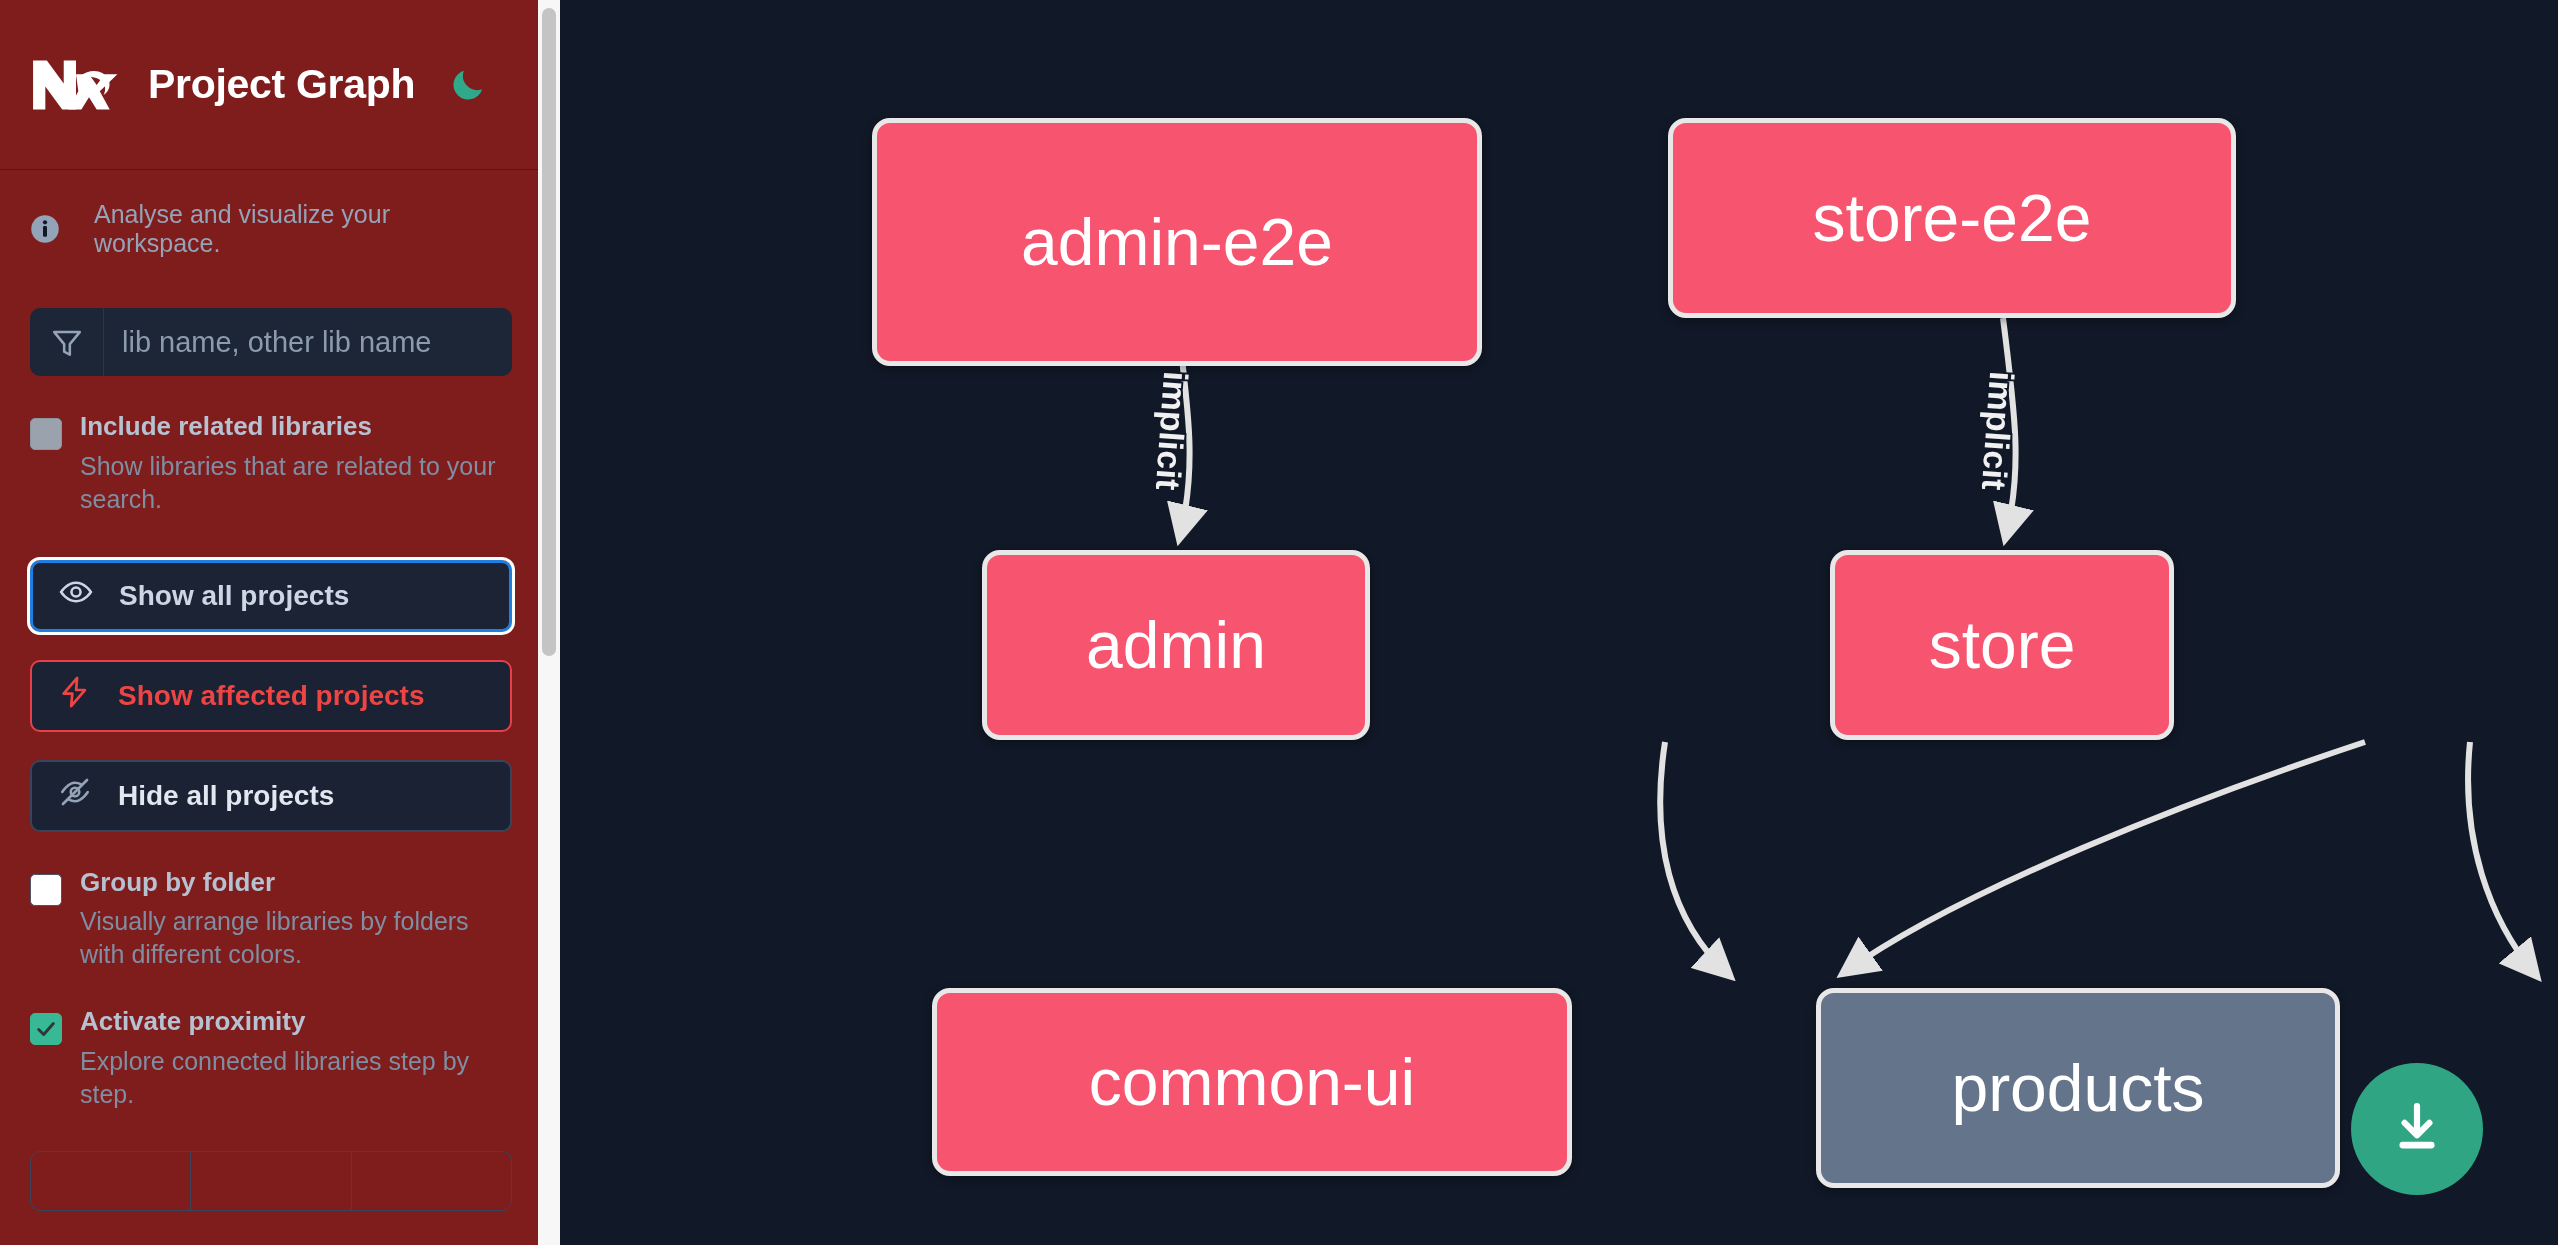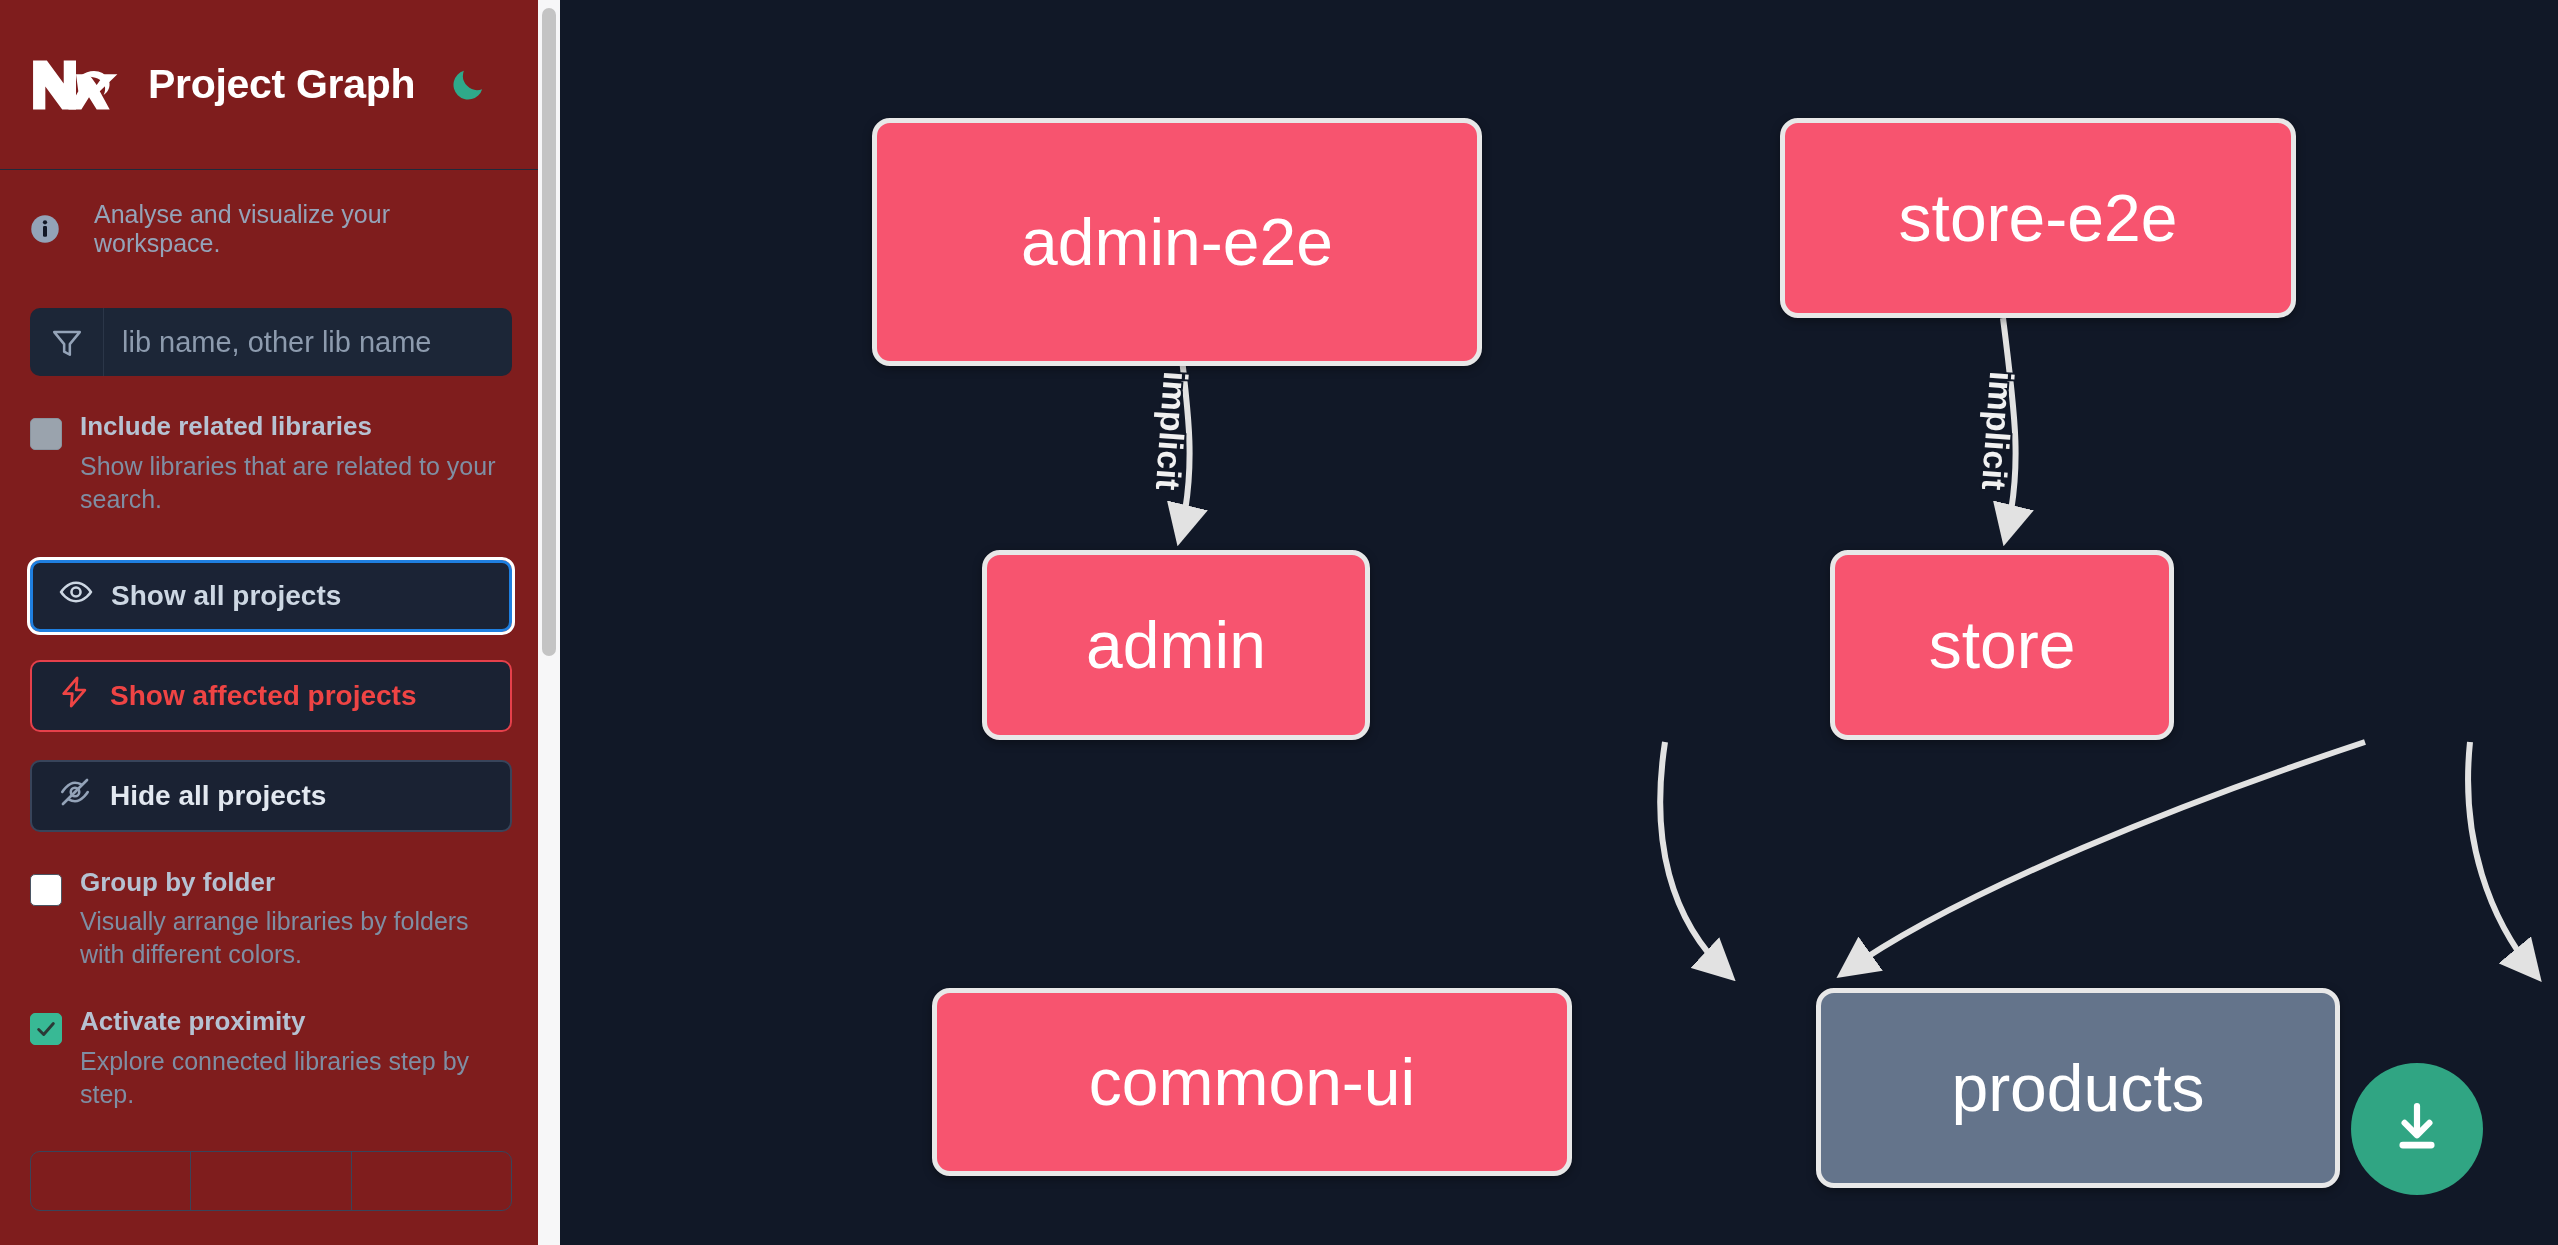--- a/index.html
+++ b/index.html
@@ -80,21 +80,21 @@
   .cb.unchecked { background: #ffffff; border: 1px solid #4b5563; }
   .cb.checked { background: #38b995; border: 1px solid #38b995; }
   .cb .tick { width: 22px; height: 22px; display:block; }
   .check-label { color: #b6c2d2; font-size: 26px; font-weight: 700; line-height: 1.1; }
   .check-desc { color: #7f8ea3; font-size: 25px; line-height: 1.32; margin-top: 9px; max-width: 440px; }
 
   .btn-stack { margin-top: 44px; }
   .gbtn {
     height: 72px; border-radius: 10px;
     display: flex; align-items: center;
-    padding: 0 26px; gap: 18px;
+    padding: 0 26px; gap: 26px;
     cursor: pointer; margin-bottom: 28px;
     font-size: 28px; font-weight: 700;
     background: #1b2335;
   }
   .gbtn .lbl { white-space: nowrap; }
   .gbtn.show-all { border: 3px solid #1f7fe0; outline: 3px solid #ffffff; color: #cdd7e3; }
   .gbtn.affected { border: 2px solid #e5404b; color: #ef4444; background: #1a2233; }
   .gbtn.hide-all { border: 2px solid #38445a; color: #e2e8f0; background: #1a2233; }
 
   .bottom-group {
@@ -285,21 +285,21 @@
 
       <path d="M1910 742 C 1900 840 1930 920 1975 974" fill="none" stroke="#e2e2e2" stroke-width="6" marker-end="url(#arrow)"></path>
 
       <text x="600" y="430" fill="#f1f1f1" font-family="'Liberation Sans', sans-serif" font-size="34" font-weight="700" transform="rotate(94 600 430)" text-anchor="middle" stroke="#111827" stroke-width="4" paint-order="stroke">implicit</text>
       <text x="1426" y="430" fill="#f1f1f1" font-family="'Liberation Sans', sans-serif" font-size="34" font-weight="700" transform="rotate(94 1426 430)" text-anchor="middle" stroke="#111827" stroke-width="4" paint-order="stroke">implicit</text>
     </svg>
 
     <div class="node affected" style="left:312px;  top:118px; width:610px; height:248px;">
       <span>admin-e2e</span>
     </div>
-    <div class="node affected" style="left:1220px; top:118px; width:516px; height:200px;">
+    <div class="node affected" style="left:1108px; top:118px; width:568px; height:200px;">
       <span>store-e2e</span>
     </div>
     <div class="node affected" style="left:422px;  top:550px; width:388px; height:190px;">
       <span>admin</span>
     </div>
     <div class="node affected" style="left:1270px; top:550px; width:344px; height:190px;">
       <span>store</span>
     </div>
     <div class="node affected" style="left:372px;  top:988px; width:640px; height:188px;">
       <span>common-ui</span>

